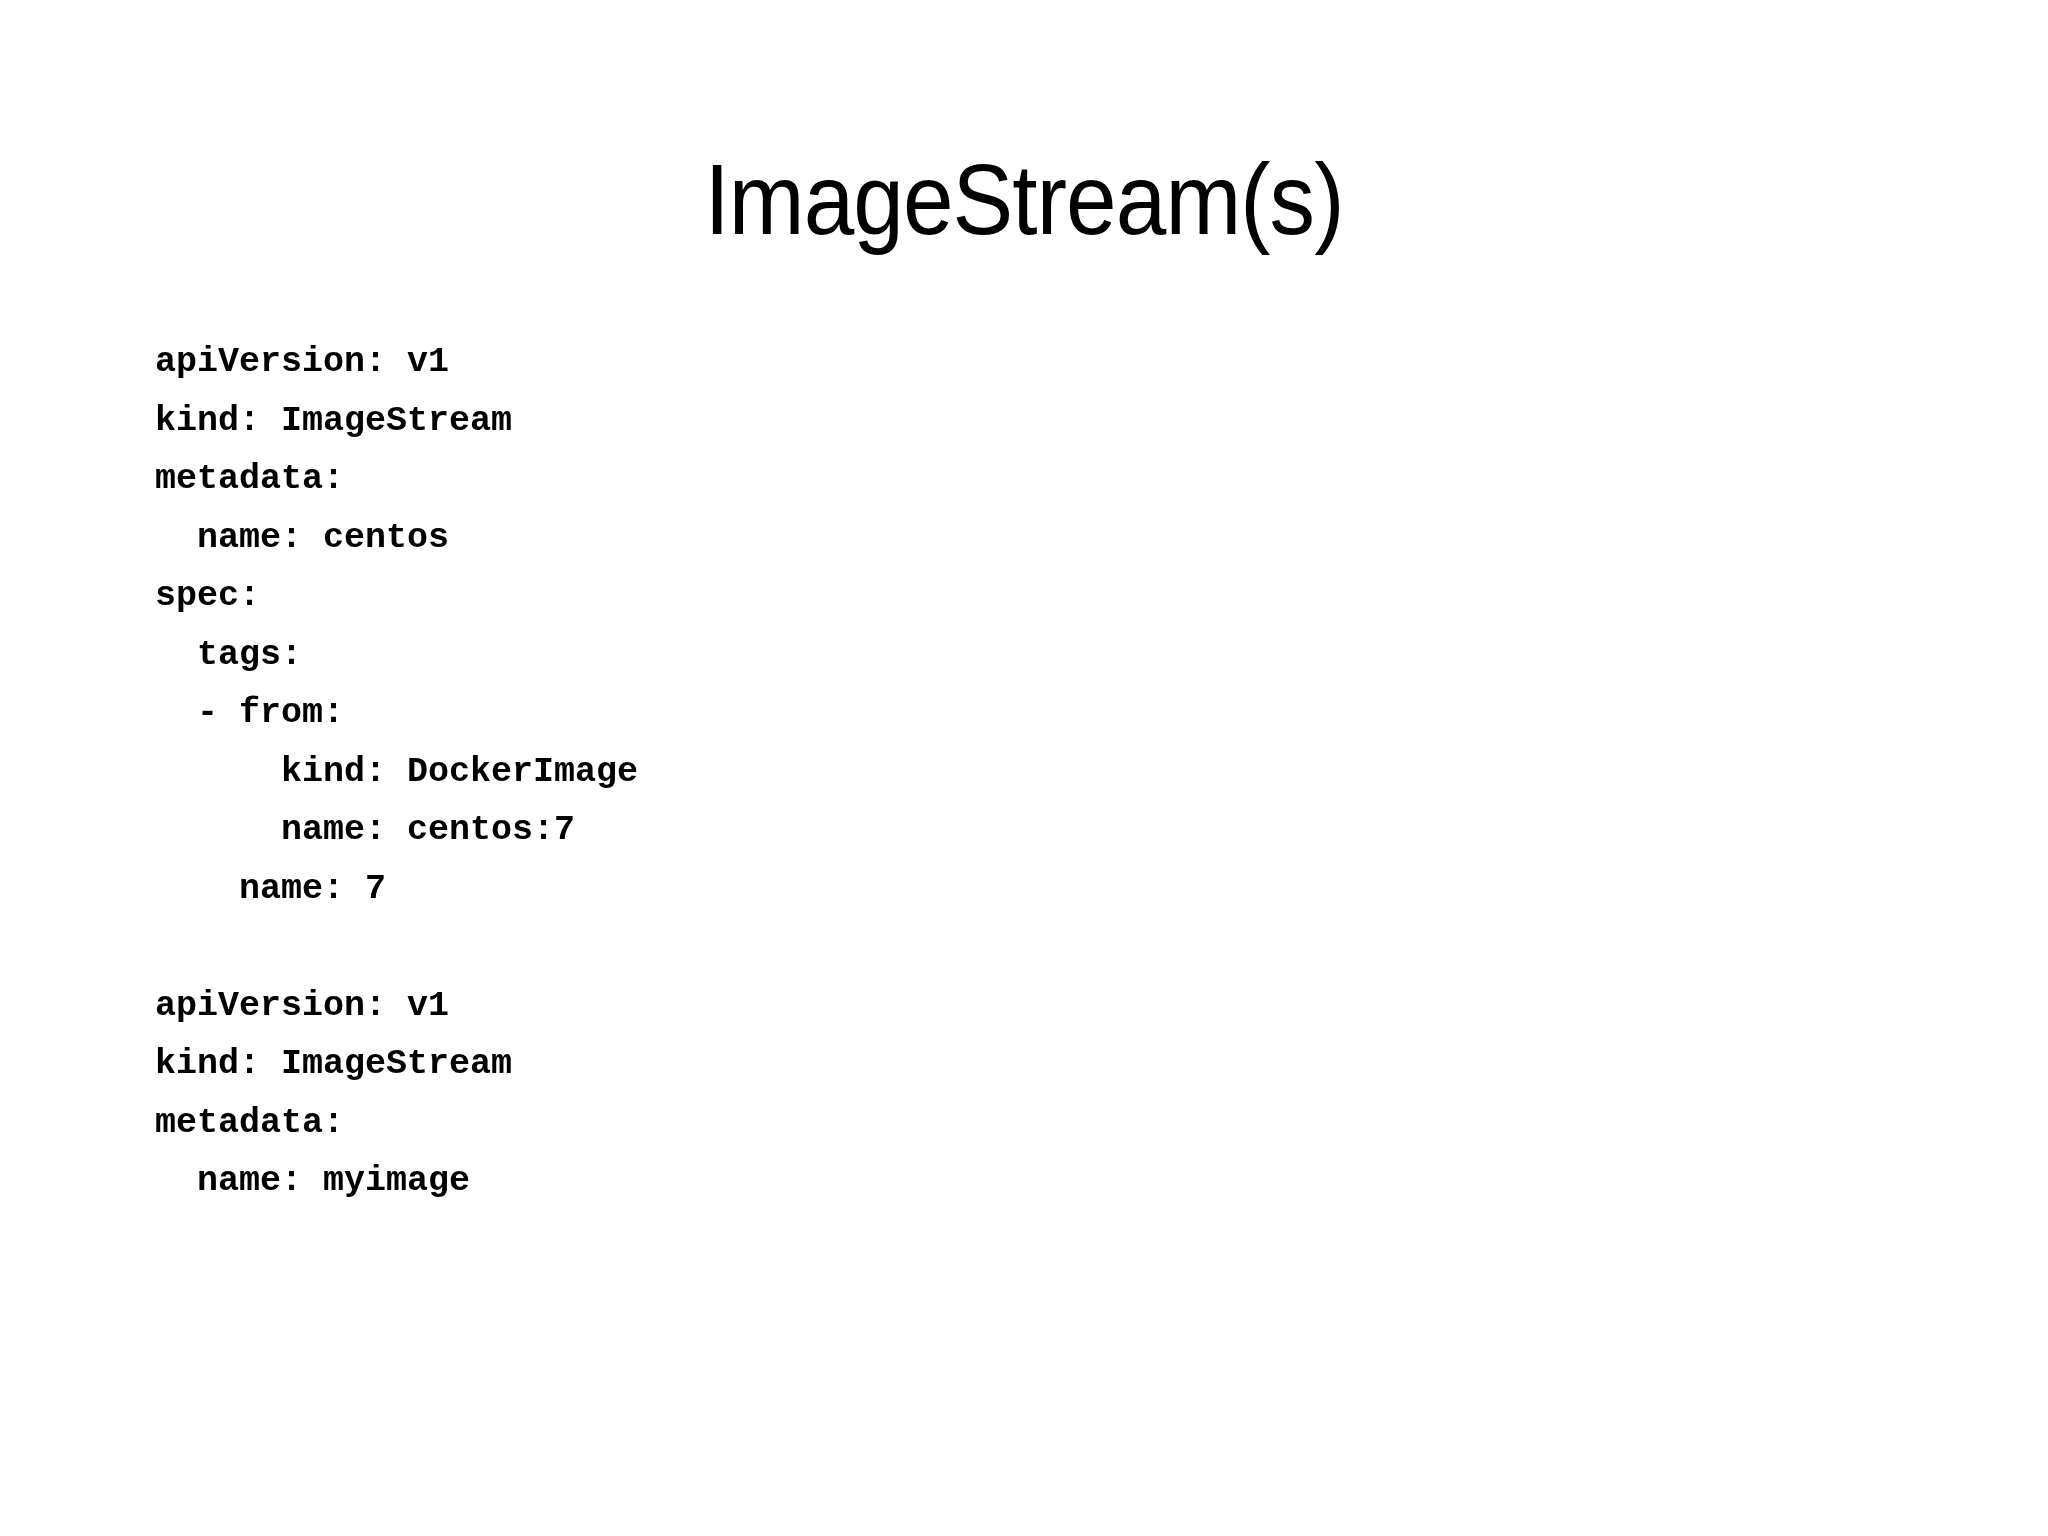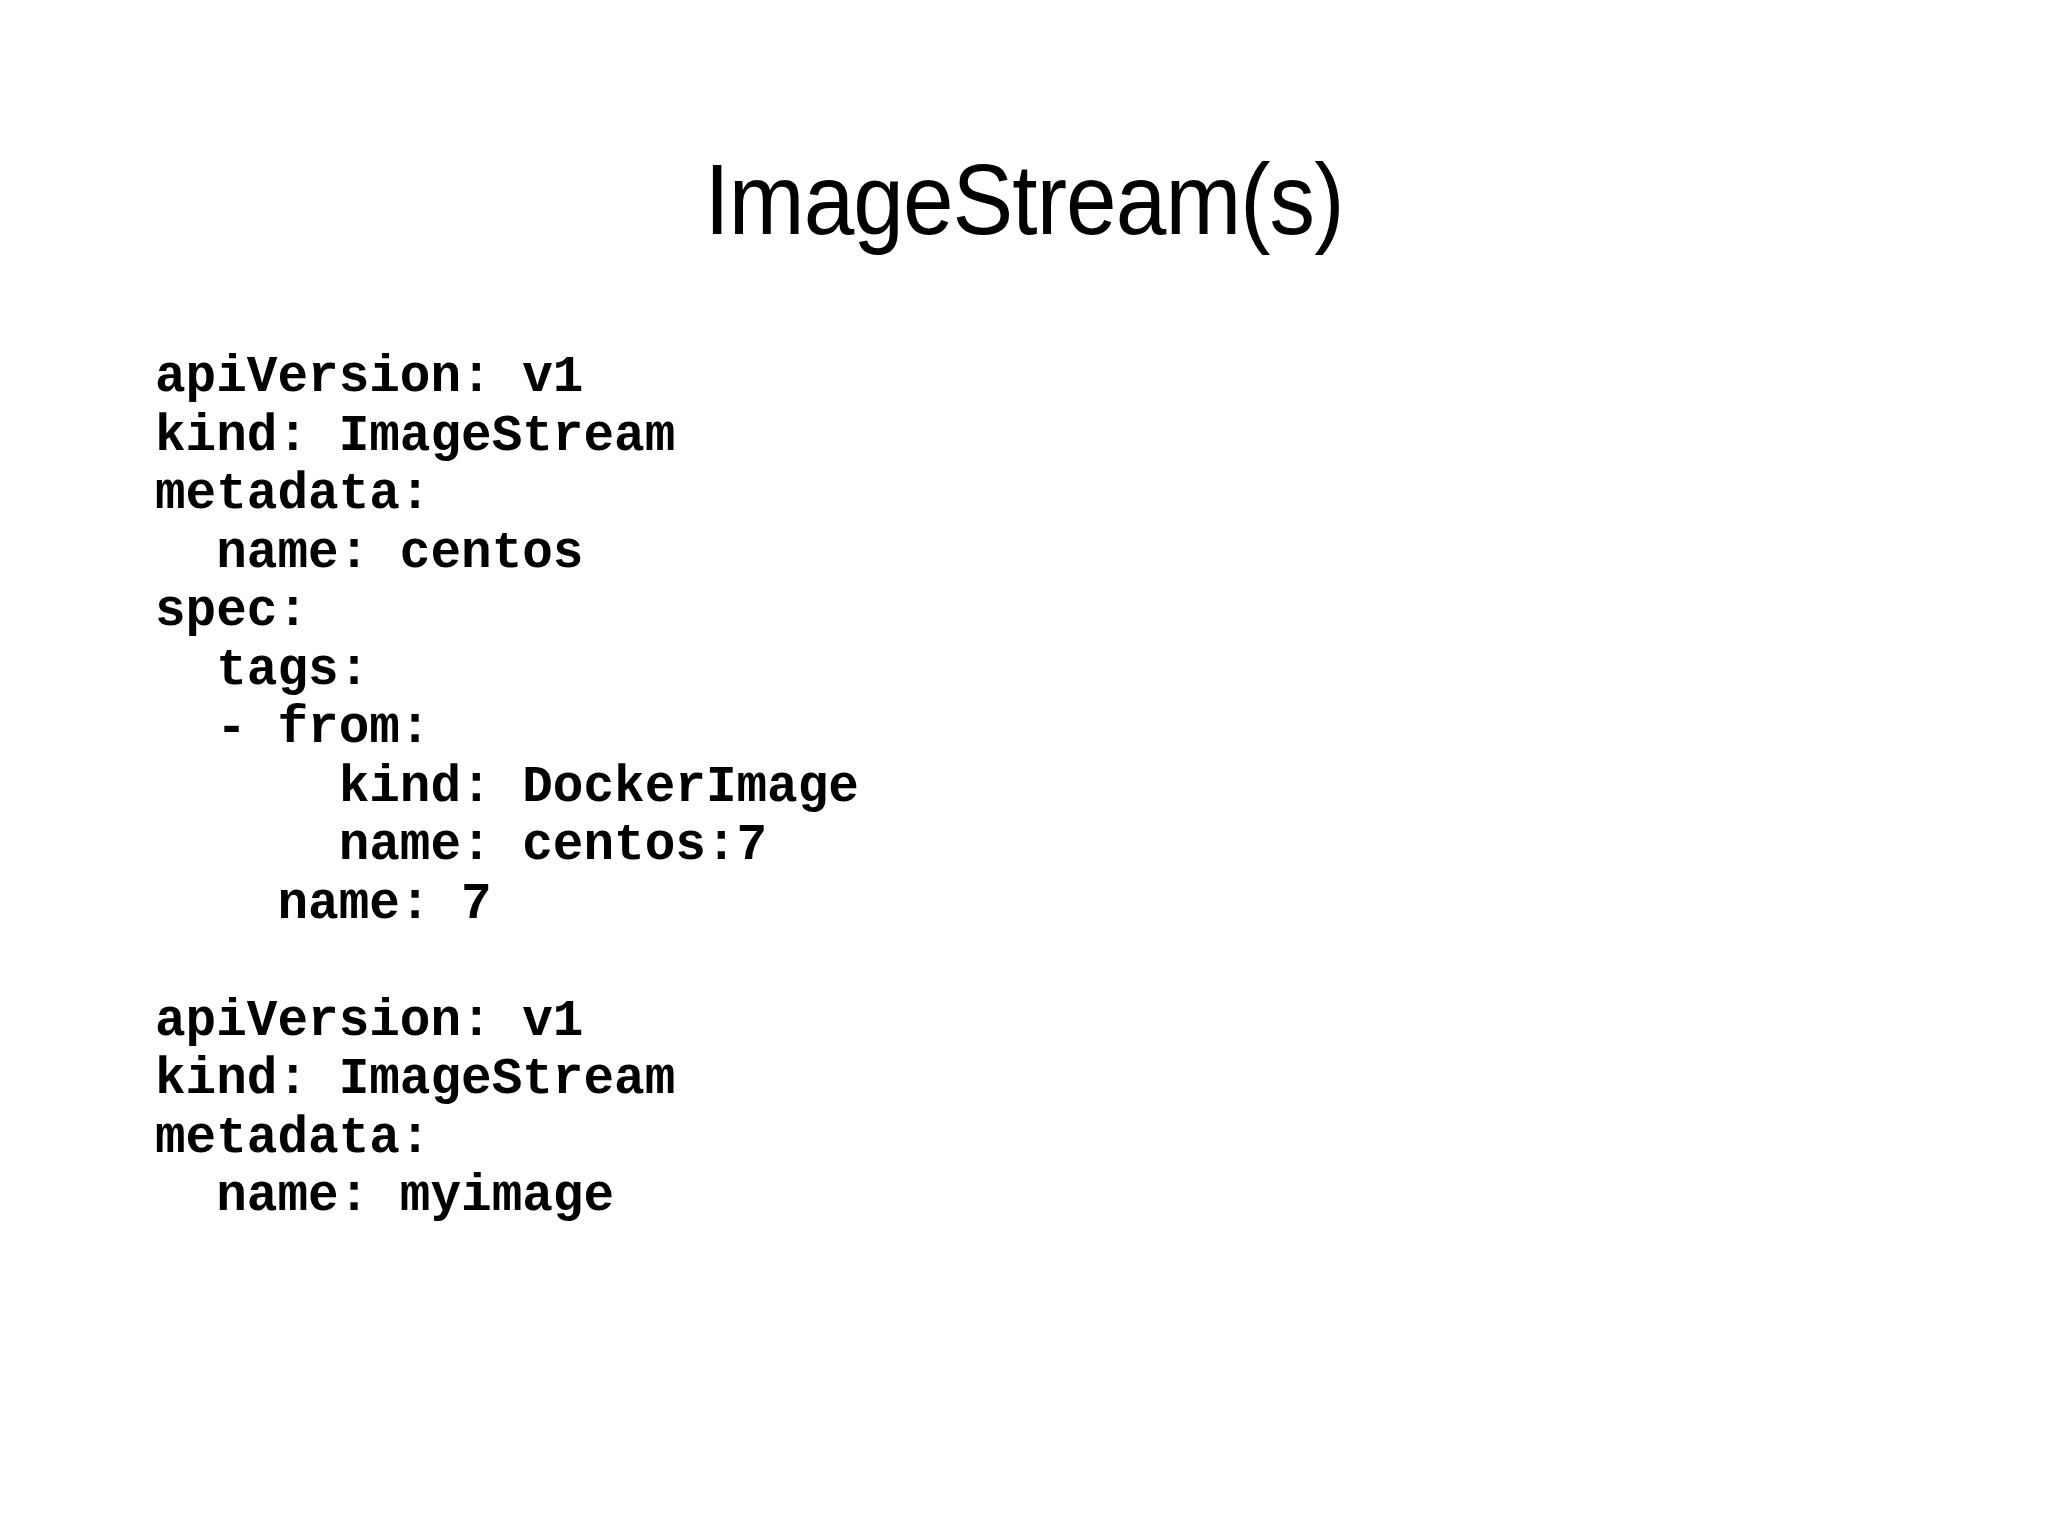--- a/index.html
+++ b/index.html
@@ -36,21 +36,21 @@
   }
 
   
   #code-block {
     position: absolute;
     top: 298px;
     left: 155px;
     width: 1800px;
     font-family: "Liberation Mono", "DejaVu Sans Mono", monospace;
     font-weight: 700;
-    font-size: 51px;
+    font-size: 35px;
     line-height: 58.5px;
     color: #000000;
     white-space: pre;
     letter-spacing: 0px;
   }
   .code-line {
     display: block;
     white-space: pre;
     min-height: 58.5px;
   }

